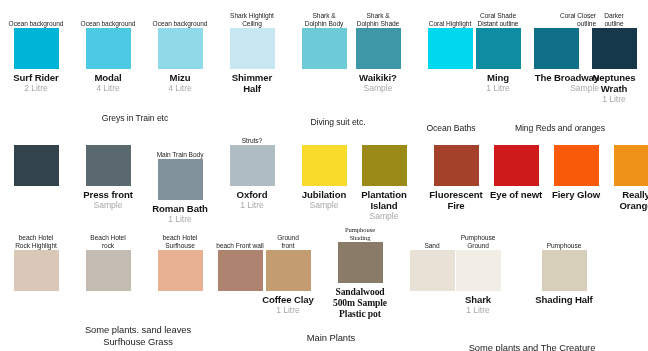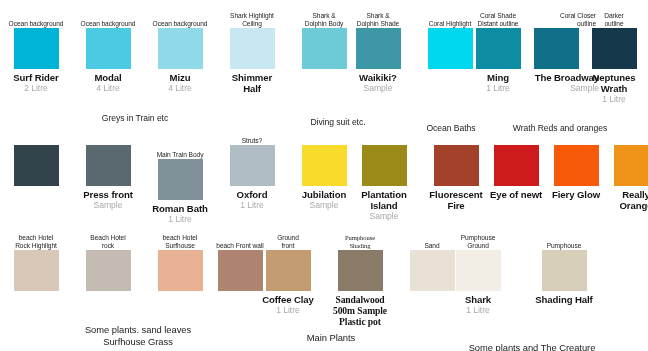--- a/index.html
+++ b/index.html
@@ -253,21 +253,21 @@
         <div class="chip" style="background: rgb(239, 146, 24);"></div>
         <div class="namewrap">
           <div class="cname">Really
 Orange</div>
         </div>
       </div>
     </div>
     <div class="grouphead" style="left: 75px; top: 113px; width: 120px;">Greys in Train etc</div>
     <div class="grouphead" style="left: 278px; top: 117px; width: 120px;">Diving suit etc.</div>
     <div class="grouphead" style="left: 396px; top: 123px; width: 110px;">Ocean Baths</div>
-    <div class="grouphead" style="left: 480px; top: 123px; width: 160px;">Wrath Reds and oranges</div>
+    <div class="grouphead" style="left: 480px; top: 123px; width: 160px;">Ming Reds and oranges</div>
     <div class="row">
       <div class="cell" style="left: 0px; top: 250px;">
         <div class="toplabel">beach Hotel
 Rock Highlight</div>
         <div class="chip" style="background: rgb(217, 200, 184);"></div>
       </div>
       <div class="cell" style="left: 72px; top: 250px;">
         <div class="toplabel">Beach Hotel
 rock</div>
         <div class="chip" style="background: rgb(196, 188, 178);"></div>
@@ -283,21 +283,21 @@
       </div>
       <div class="cell" style="left: 252px; top: 250px;">
         <div class="toplabel">Ground
 front</div>
         <div class="chip" style="background: rgb(196, 156, 114);"></div>
         <div class="namewrap">
           <div class="cname">Coffee Clay</div>
           <div class="cqty">1 Litre</div>
         </div>
       </div>
-      <div class="cell" style="left: 324px; top: 250px; font-family: Liberation Serif, serif;">
+      <div class="cell" style="left: 324px; top: 242px; font-family: Liberation Serif, serif;">
         <div class="toplabel">Pumphouse
 Shading</div>
         <div class="chip" style="background: rgb(138, 123, 104);"></div>
         <div class="namewrap">
           <div class="cname">Sandalwood
 500m Sample
 Plastic pot</div>
         </div>
       </div>
       <div class="cell" style="left: 396px; top: 250px;">

